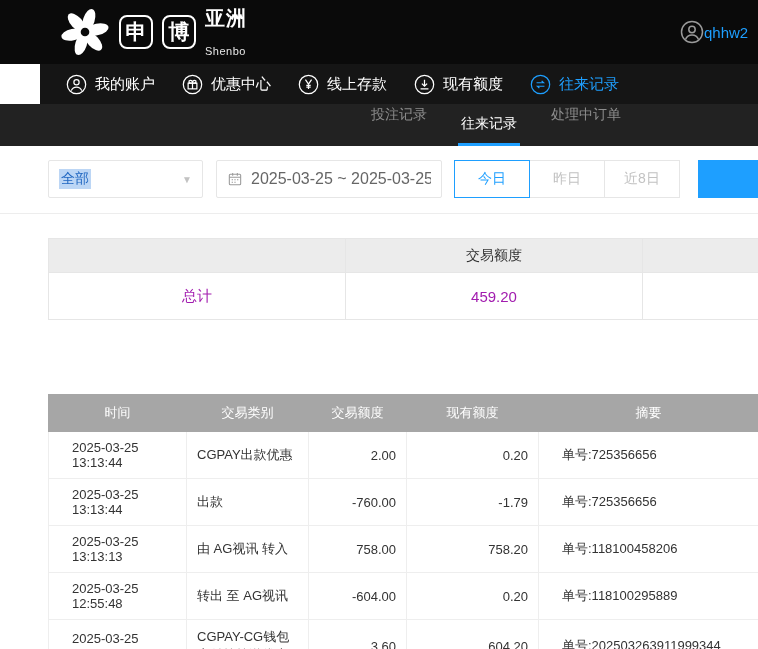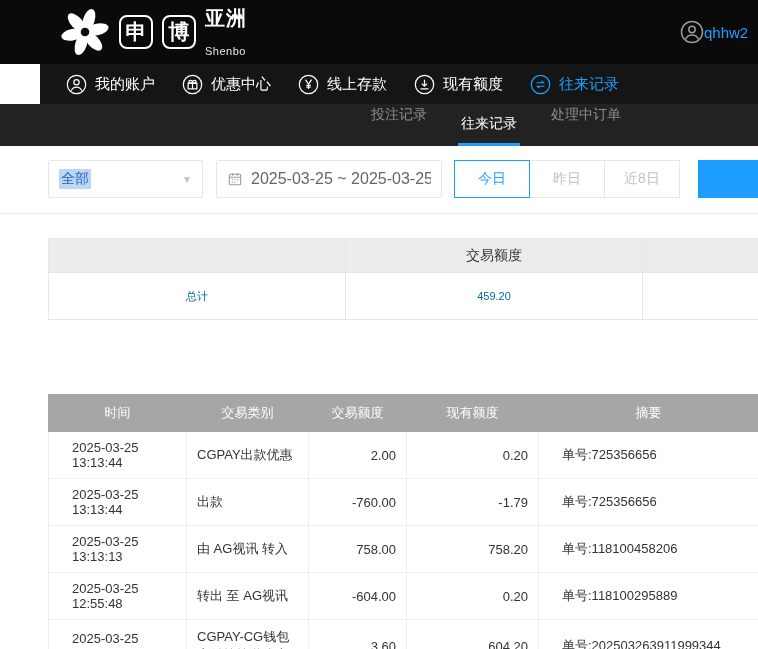--- a/index.html
+++ b/index.html
@@ -45,21 +45,21 @@
   .qbtn + .qbtn { margin-left:-1px; }
   .qbtn.active { border-color:#1E9FFF; color:#1E9FFF; position:relative; z-index:1; }
   .search-btn { width:60px; height:38px; background:#1E9FFF; border:none; margin-left:18px; cursor:pointer; flex:none; }
   .divider { height:1px; background:#ededed; margin-top:15px; }
 
   
   table { border-collapse:collapse; }
   .summary-table { margin:24px 0 0 48px; width:891px; table-layout:fixed; }
   .summary-table th { background:#ececec; height:34px; font-weight:normal; font-size:14px; color:#333;
                       border:1px solid #e6e6e6; text-align:center; }
-  .summary-table td { height:47px; text-align:center; font-size:11px; color:#0369a1; border:1px solid #e6e6e6; background:#fff; }
+  .summary-table td { height:47px; text-align:center; font-size:15px; color:#a21caf; border:1px solid #e6e6e6; background:#fff; }
 
   
   .main-table { margin:74px 0 0 48px; width:710px; table-layout:fixed; font-size:13px; color:#333; }
   .main-table thead th { background:#a6a6a6; color:#fff; font-weight:normal; height:37px; font-size:13px;
                          border:1px solid #a6a6a6; text-align:center; }
   .main-table tbody td { border:1px solid #eee; height:38px; padding:8px 10px; vertical-align:middle; }
   .main-table td.c0 { padding-left:23px; }
   .main-table td.c2, .main-table td.c3 { text-align:right; }
   .main-table td.c4 { padding-left:23px; }
 </style>

